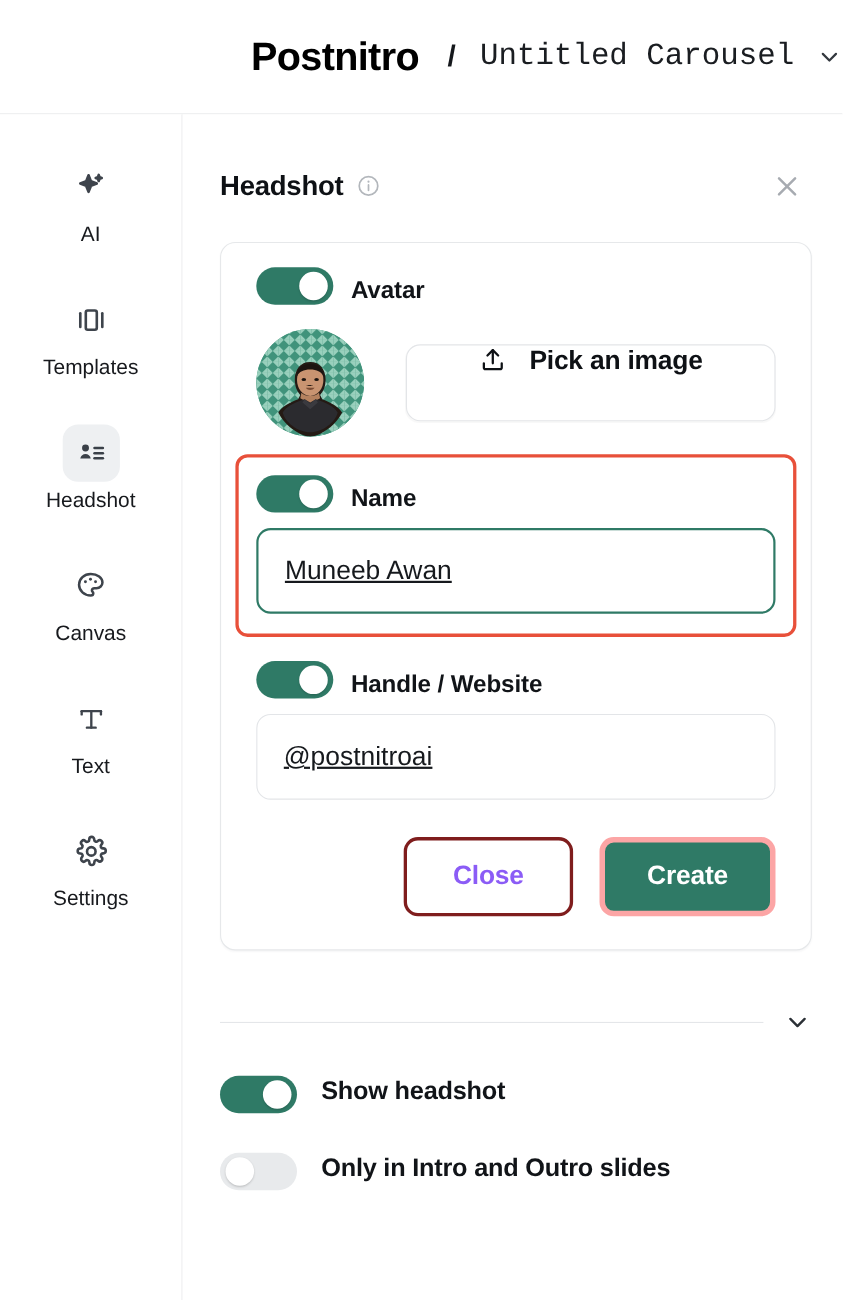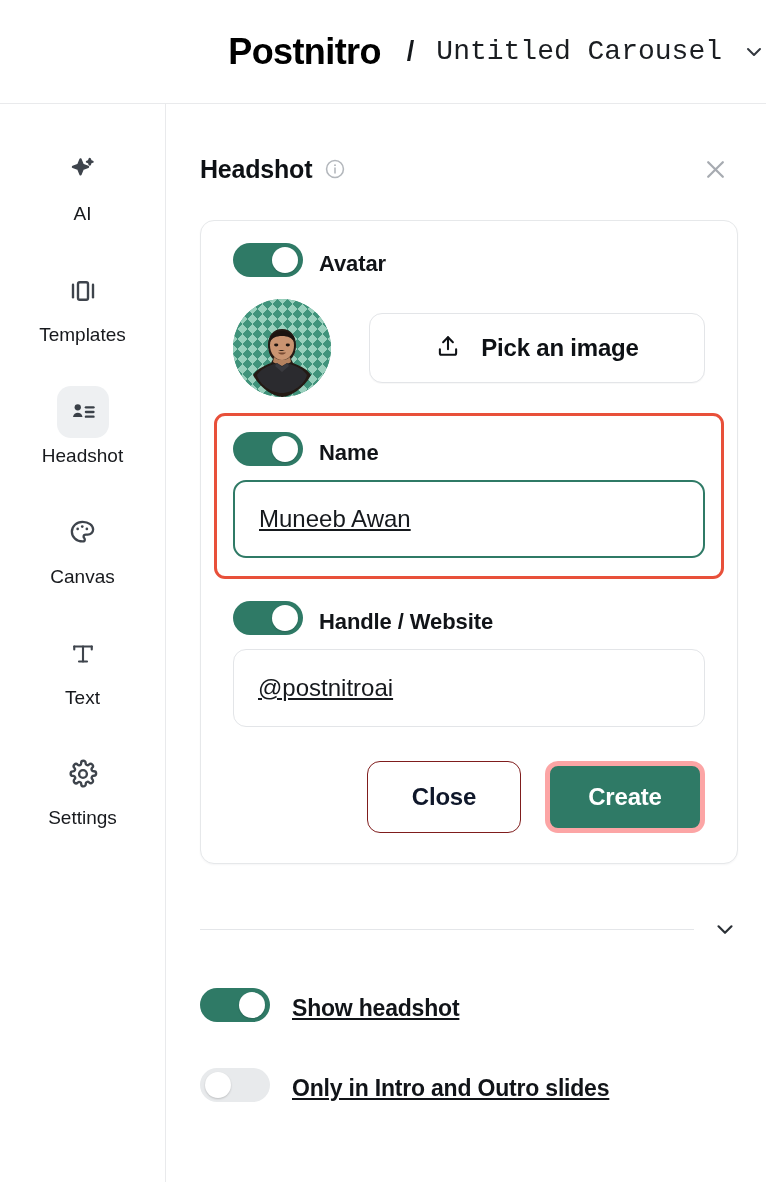--- a/index.html
+++ b/index.html
@@ -208,21 +208,21 @@
   }
   .avatar svg { position: absolute; inset: 0; }
 
   .pick-btn {
     flex: 1;
     height: 70px;
     border: 1px solid #e3e5e8;
     border-radius: 13px;
     background: #fff;
     display: flex;
-    align-items: center;
+    align-items: flex-start;
     justify-content: center;
     gap: 20px;
     cursor: pointer;
     box-shadow: 0 1px 1px rgba(16,24,40,0.03);
   }
   .pick-btn .lbl {
     font-size: 24px;
     font-weight: 700;
     color: #0e1115;
     letter-spacing: -0.2px;
@@ -268,22 +268,22 @@
     font-size: 24px;
     font-weight: 700;
     display: flex;
     align-items: center;
     justify-content: center;
     cursor: pointer;
     letter-spacing: -0.2px;
   }
   .btn-close {
     background: #ffffff;
-    border: 1px solid #7f1d1d;
-    color: #0f172a;
+    border: 3px solid #7f1d1d;
+    color: #8b5cf6;
   }
   .btn-create {
     background: #2f7a66;
     border: 5px solid #fca5a5;
     color: #ffffff;
     min-width: 160px;
   }
 
   
   .config-head {
@@ -302,24 +302,23 @@
   }
   .config-rule {
     flex: 1;
     height: 1px;
     background: #e4e6e9;
   }
   .config-chev { display: inline-flex; align-items: center; }
 
   .cfg-row {
     display: flex;
-    align-items: flex-end;
+    align-items: flex-start;
     gap: 22px;
-    margin-top: 46px;
-    text-decoration: underline;
+    margin-top: 36px;
   }
   .cfg-label {
     font-size: 23px;
     font-weight: 700;
     color: #111418;
     letter-spacing: -0.2px;
   }
 </style>
 </head>
 <body>

